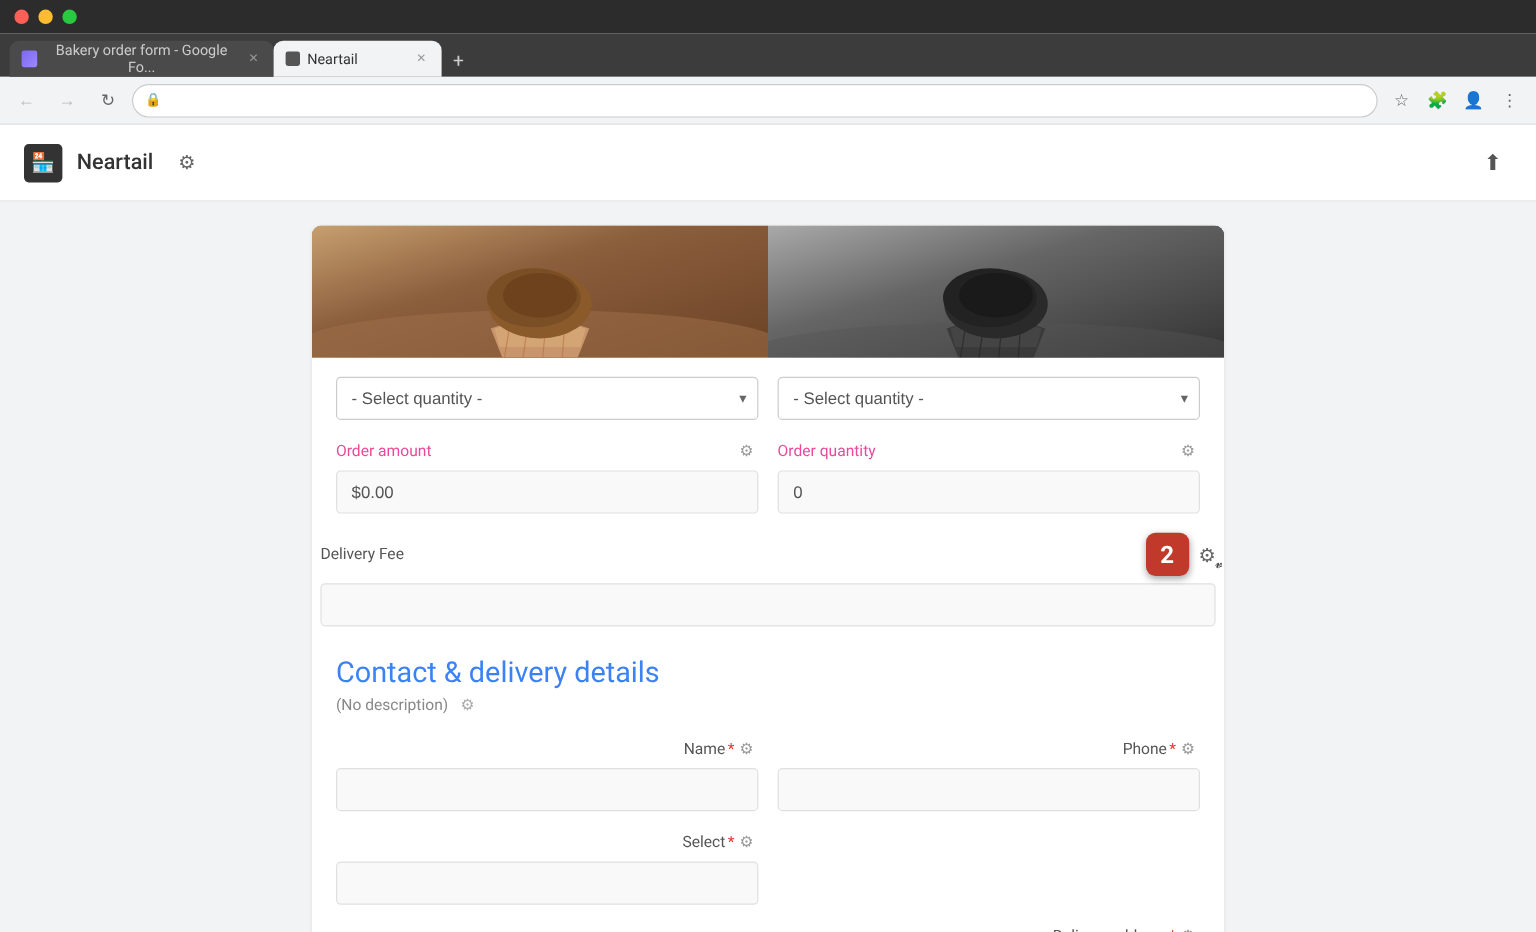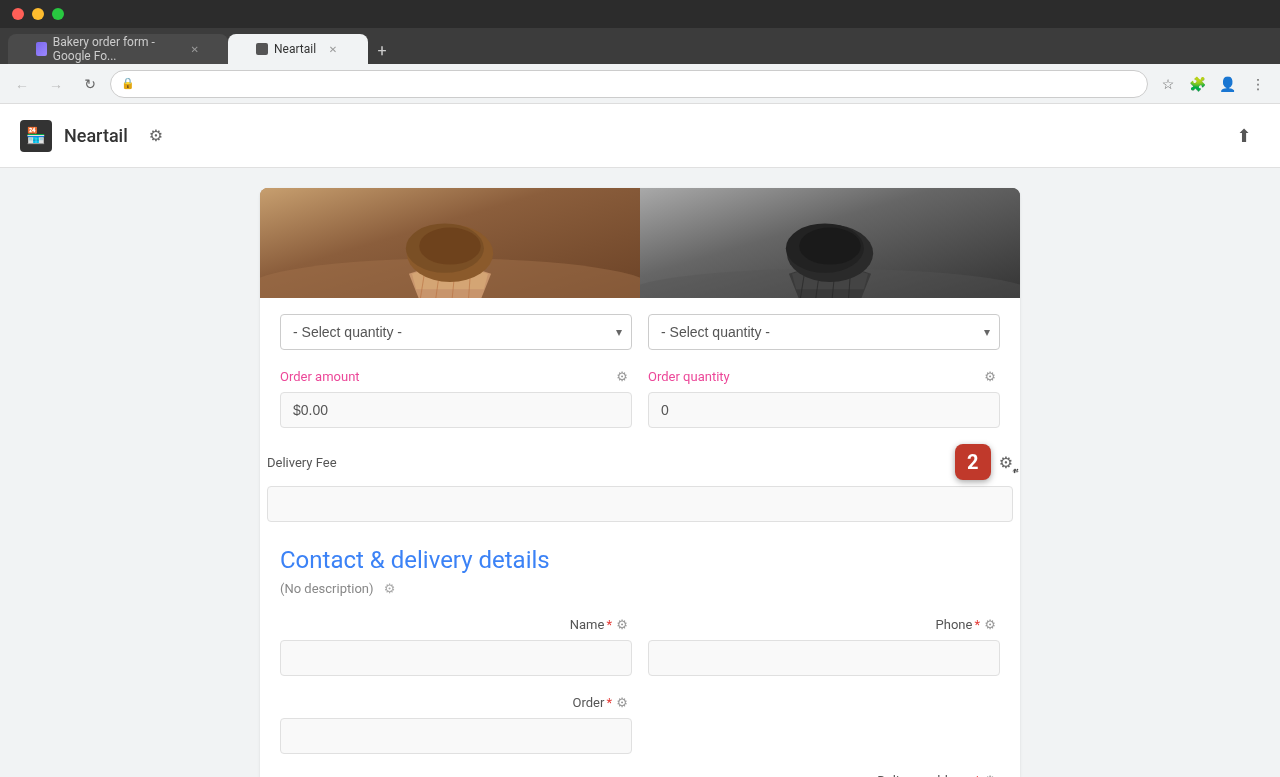--- a/index.html
+++ b/index.html
@@ -37,30 +37,31 @@
     }
     .tabs-bar {
       display: flex;
       align-items: flex-end;
       height: 36px;
       flex: 1;
       padding-left: 8px;
     }
     .tab {
       height: 30px;
-      padding: 0 28px;
+      padding: 0 10px;
       display: flex;
       align-items: center;
       gap: 6px;
       border-radius: 8px 8px 0 0;
       font-size: 12px;
       color: #ccc;
       background: #4a4a4a;
       min-width: 140px;
       max-width: 220px;
+      text-align: center;
     }
     .tab.active {
       background: #f1f3f4;
       color: #333;
     }
     .tab-favicon {
       width: 14px; height: 14px;
       background: #666;
       border-radius: 2px;
       display: inline-block;
@@ -605,21 +606,21 @@
               <span class="gear-icon-small">⚙</span>
             </div>
             <input class="contact-field-input" type="text" style="">
           </div>
         </div>
 
         <div class="email-row">
           <div class="email-field-group">
             <div class="contact-field-label">
               <span>
-                <span>Order</span><span class="required-star">*</span>
+                <span>Select</span><span class="required-star">*</span>
               </span>
               <span class="gear-icon-small">⚙</span>
             </div>
             <input class="contact-field-input" type="text" style="">
           </div>
         </div>
 
         <div class="contact-fields-row">
           <div class="contact-field-group">
             <div class="contact-field-label">

